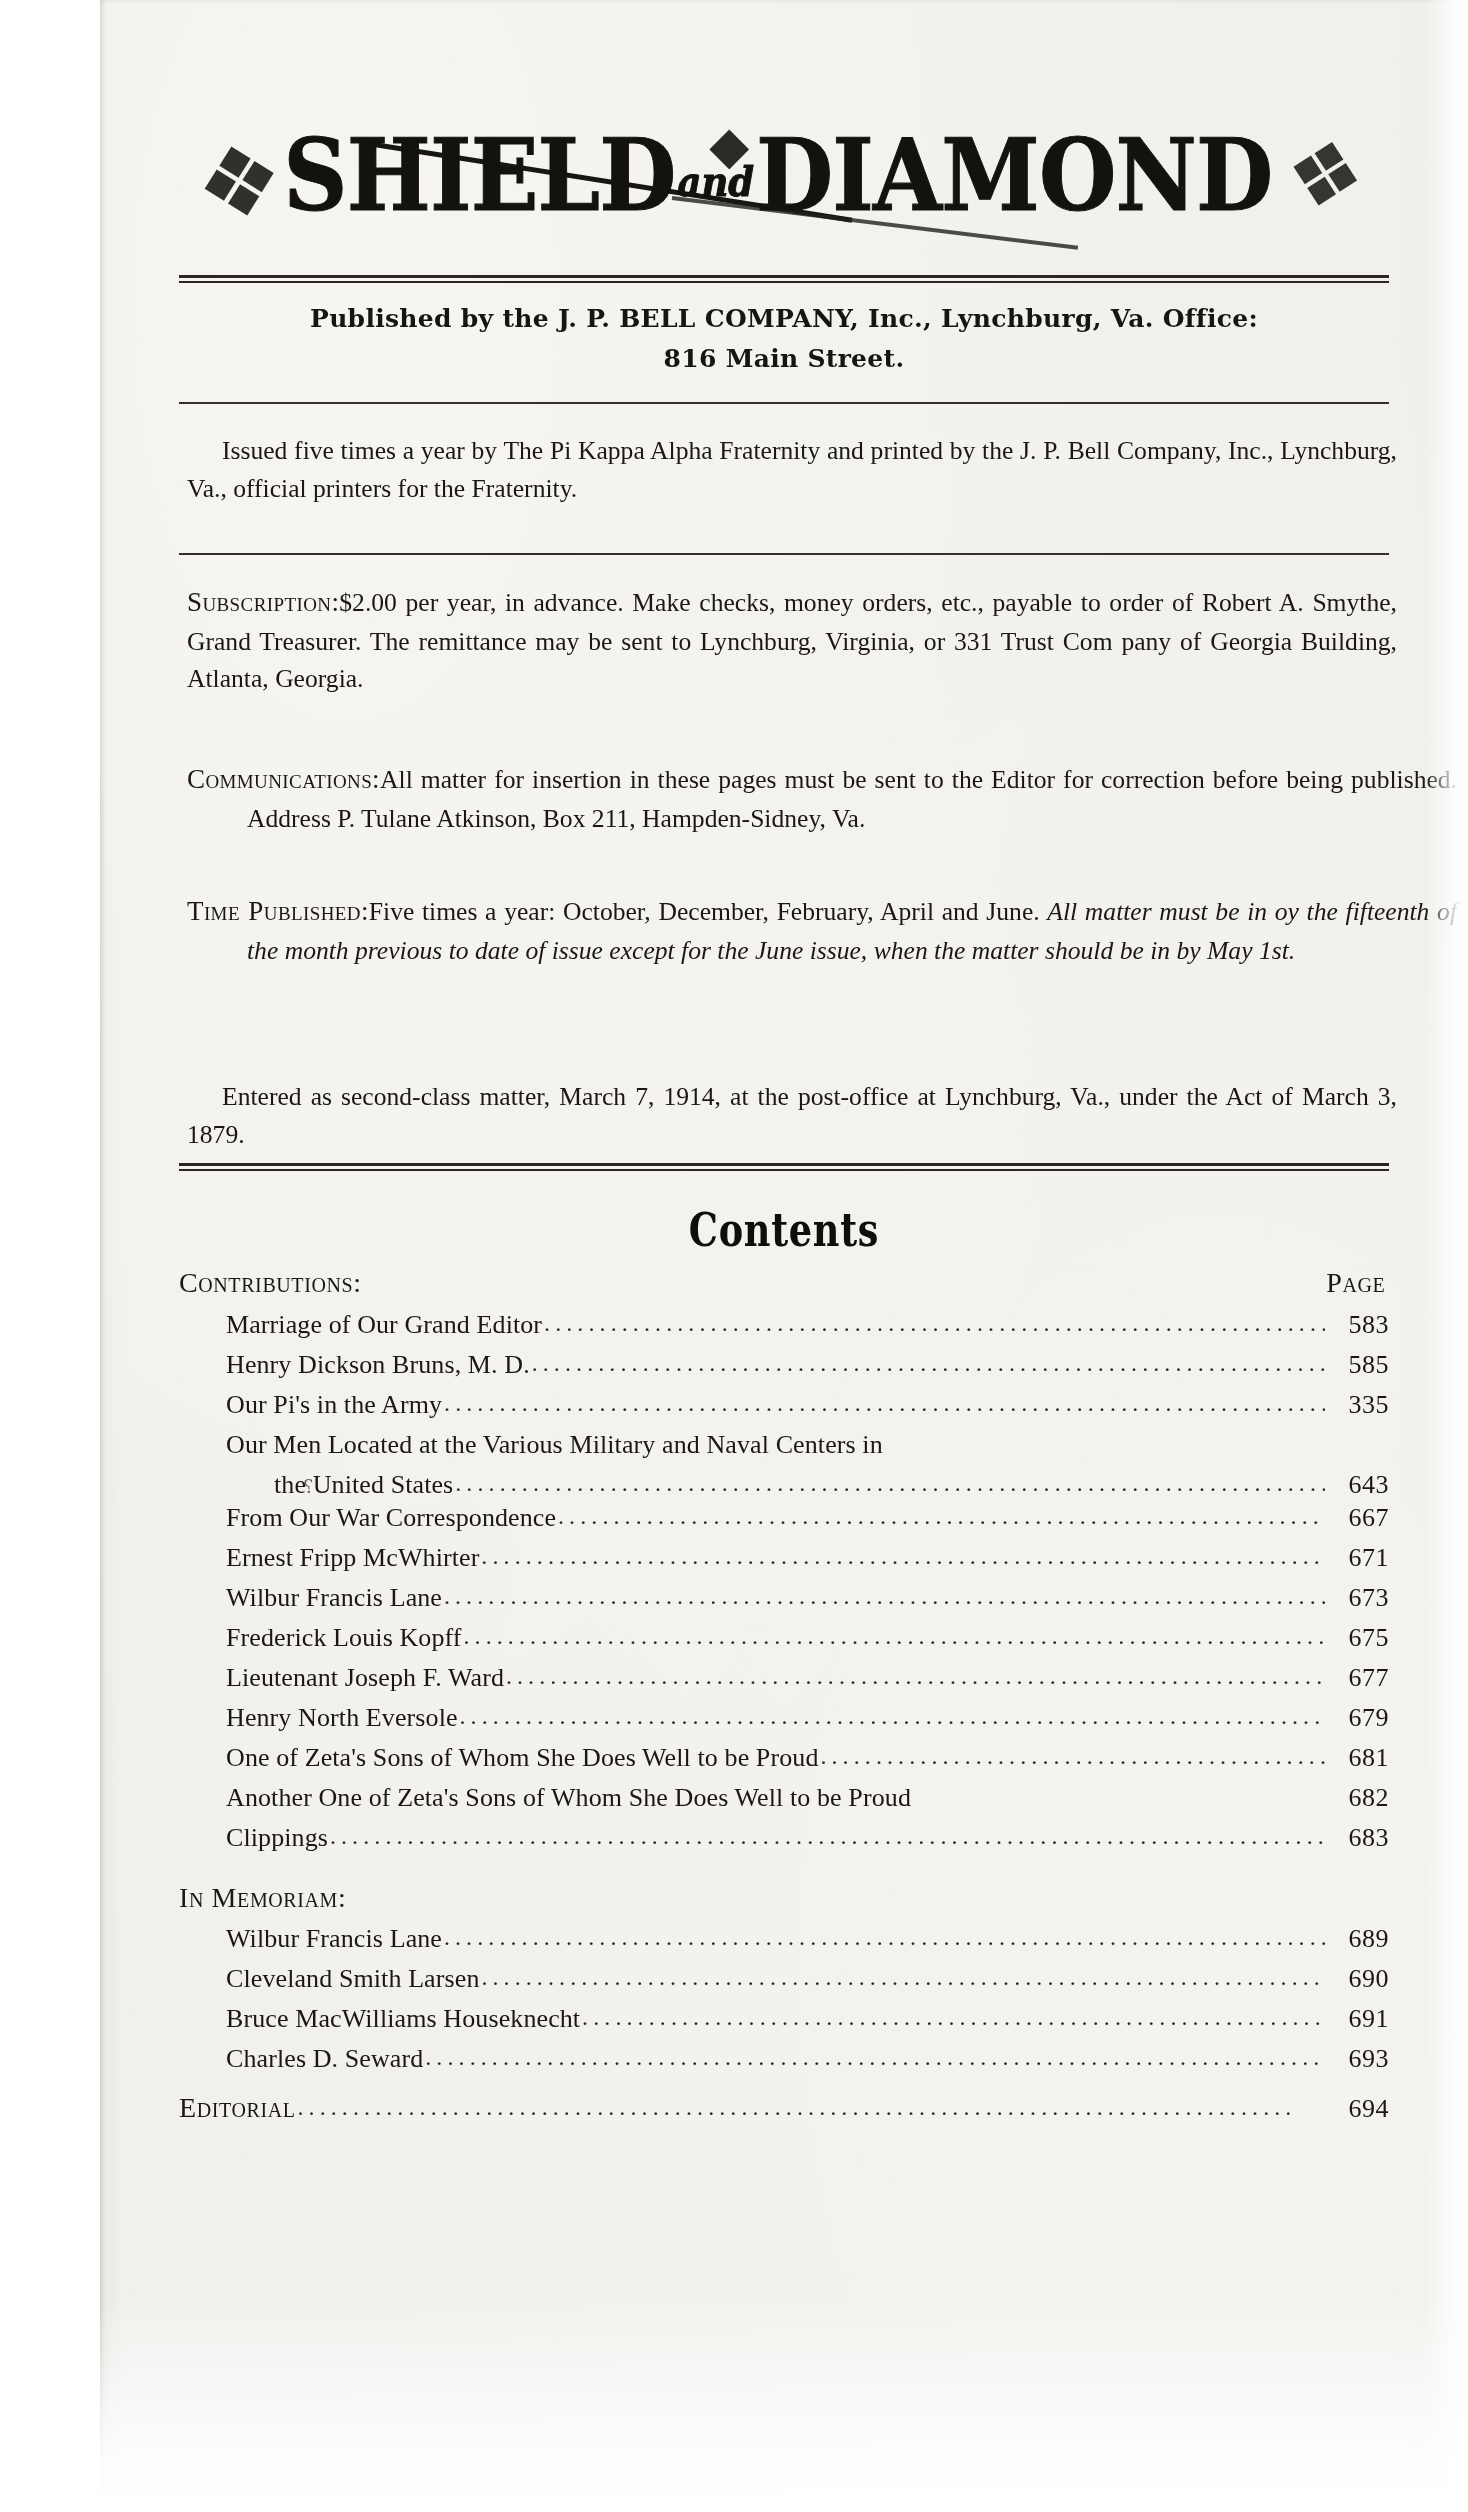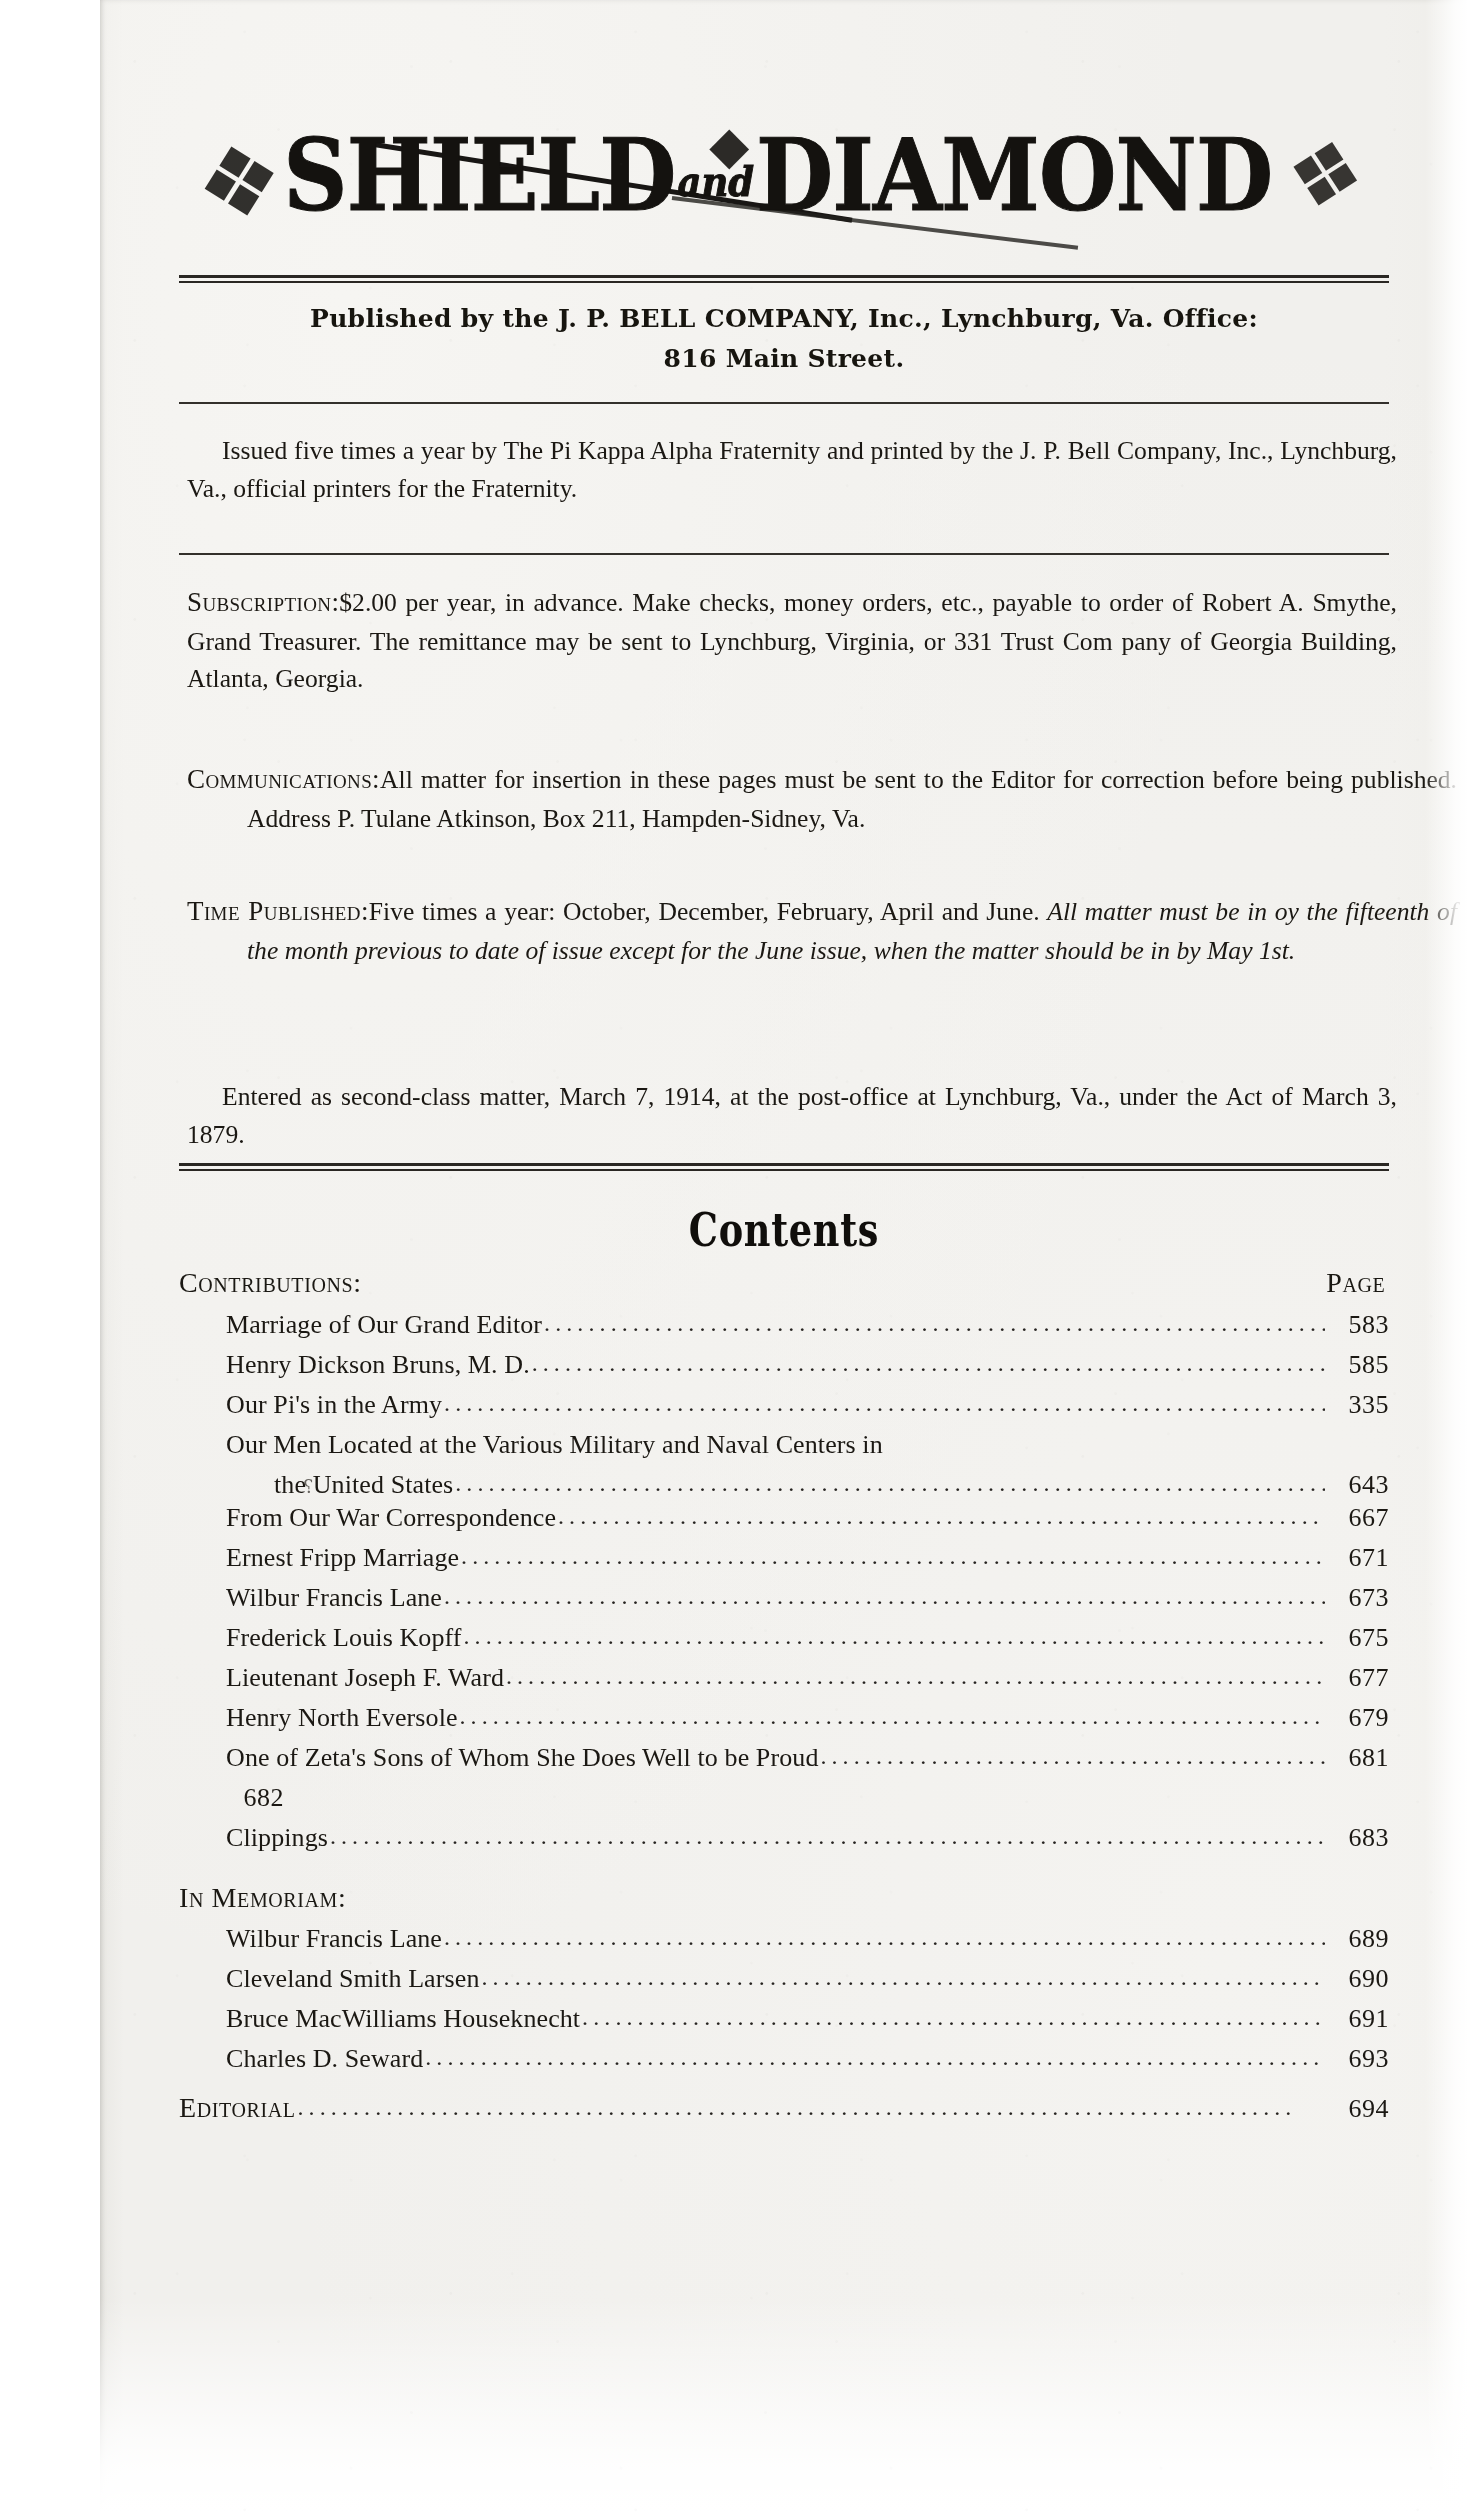--- a/index.html
+++ b/index.html
@@ -385,21 +385,21 @@
               <span class="t-dots">..........................................................................................</span>
               <span class="t-page">643</span>
             </span>
           </li>
           <li class="toc-row">
             <span class="t-title">From Our War Correspondence</span>
             <span class="t-dots">..........................................................................................</span>
             <span class="t-page">667</span>
           </li>
           <li class="toc-row">
-            <span class="t-title">Ernest Fripp Marriage</span>
+            <span class="t-title">Ernest Fripp McWhirter</span>
             <span class="t-dots">..........................................................................................</span>
             <span class="t-page">671</span>
           </li>
           <li class="toc-row">
             <span class="t-title">Wilbur Francis Lane</span>
             <span class="t-dots">..........................................................................................</span>
             <span class="t-page">673</span>
           </li>
           <li class="toc-row">
             <span class="t-title">Frederick Louis Kopff</span>
@@ -415,20 +415,21 @@
             <span class="t-title">Henry North Eversole</span>
             <span class="t-dots">..........................................................................................</span>
             <span class="t-page">679</span>
           </li>
           <li class="toc-row">
             <span class="t-title">One of Zeta's Sons of Whom She Does Well to be Proud</span>
             <span class="t-dots">..........................................................................................</span>
             <span class="t-page">681</span>
           </li>
           <li class="toc-row nodots">
+            <span class="t-title">Another One of Zeta's Sons of Whom She Does Well to be Proud</span>
             <span class="t-page">682</span>
           </li>
           <li class="toc-row">
             <span class="t-title">Clippings</span>
             <span class="t-dots">..........................................................................................</span>
             <span class="t-page">683</span>
           </li>
         </ul>
         <div class="toc-section-head">
           <span class="sect-label">In Memoriam:</span>

